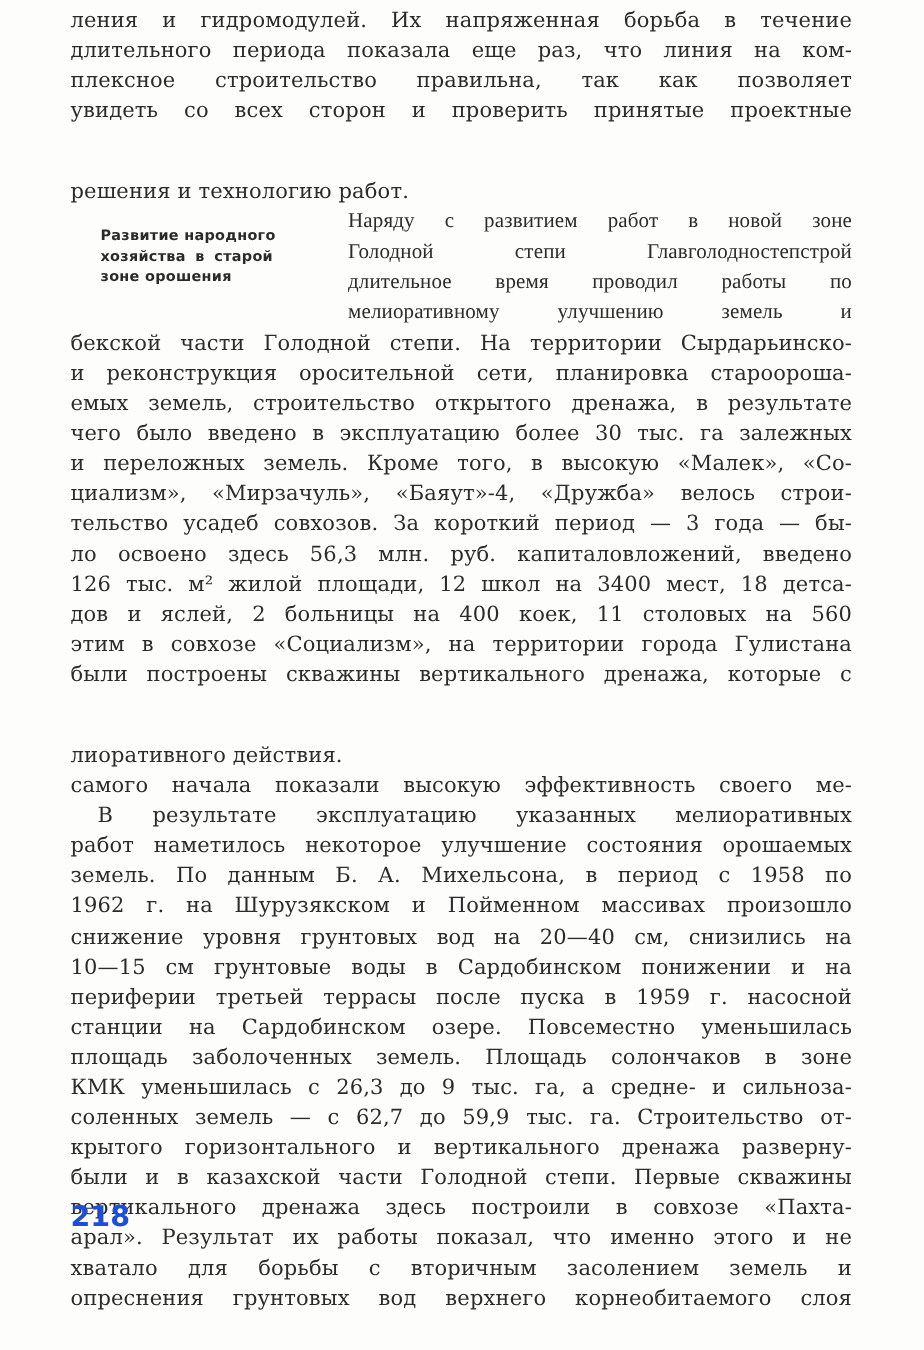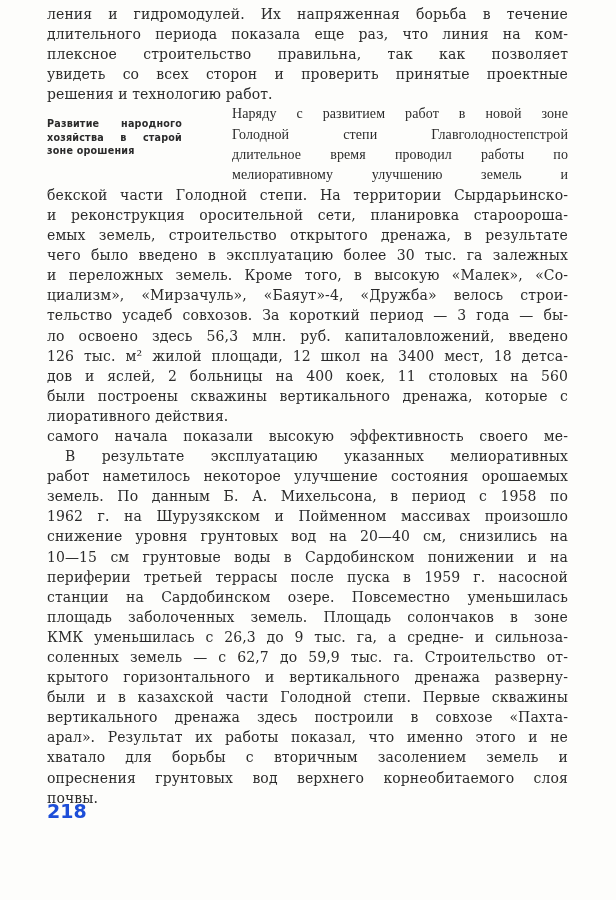--- a/index.html
+++ b/index.html
@@ -26,20 +26,21 @@
     line-height: 20.1px;
     height: 20.1px;
     white-space: nowrap;
     text-align: justify;
     text-align-last: justify;
     letter-spacing: 0.1px;
     color: #2b2b2b;
   }
   .line.last {
     text-align-last: left;
+    margin-top: 34px;
   }
   .line.indent {
     padding-left: 18px;
   }
   .wrap-block {
     position: relative;
   }
   .sidenote {
     position: absolute;
     left: 0;
@@ -50,20 +51,21 @@
     font-size: 9.6px;
     line-height: 13.5px;
     color: #2a2a2a;
     letter-spacing: 0.2px;
   }
   .sidenote .sn-line {
     display: block;
     white-space: nowrap;
     text-align: justify;
     text-align-last: justify;
+    margin-left: 20px;
   }
   .sidenote .sn-line.last {
     text-align-last: left;
   }
   .line.narrow {
     margin-left: 185px;
     font-family: Liberation Serif, serif;
   }
   .page-number {
     position: absolute;
@@ -101,20 +103,21 @@
     <div class="line">бекской части Голодной степи. На территории Сырдарьинско-</div>
     <div class="line">и реконструкция оросительной сети, планировка староороша-</div>
     <div class="line">емых земель, строительство открытого дренажа, в результате</div>
     <div class="line">чего было введено в эксплуатацию более 30 тыс. га залежных</div>
     <div class="line">и переложных земель. Кроме того, в высокую «Малек», «Со-</div>
     <div class="line">циализм», «Мирзачуль», «Баяут»-4, «Дружба» велось строи-</div>
     <div class="line">тельство усадеб совхозов. За короткий период — 3 года — бы-</div>
     <div class="line">ло освоено здесь 56,3 млн. руб. капиталовложений, введено</div>
     <div class="line">126 тыс. м² жилой площади, 12 школ на 3400 мест, 18 детса-</div>
     <div class="line">дов и яслей, 2 больницы на 400 коек, 11 столовых на 560</div>
+    <div class="line">этим в совхозе «Социализм», на территории города Гулистана</div>
     <div class="line">были построены скважины вертикального дренажа, которые с</div>
     <div class="line last">лиоративного действия.</div>
     <div class="line">самого начала показали высокую эффективность своего ме-</div>
   </div>
 
   <div>
     <div class="line indent">В результате эксплуатацию указанных мелиоративных</div>
     <div class="line">работ наметилось некоторое улучшение состояния орошаемых</div>
     <div class="line">земель. По данным Б. А. Михельсона, в период с 1958 по</div>
     <div class="line">1962 г. на Шурузякском и Пойменном массивах произошло</div>

